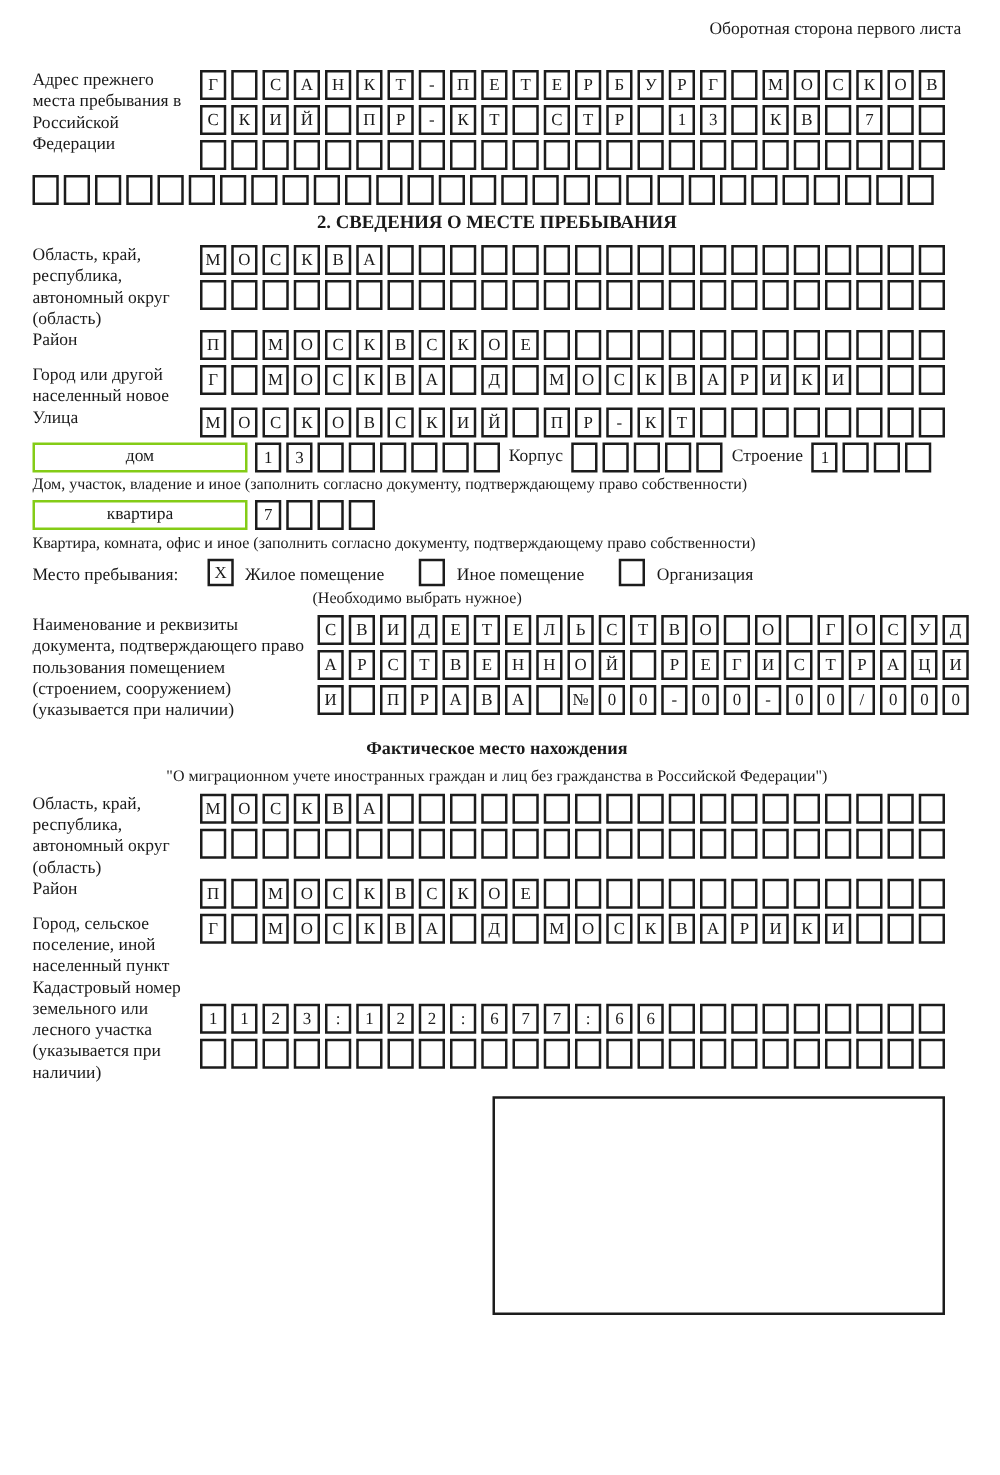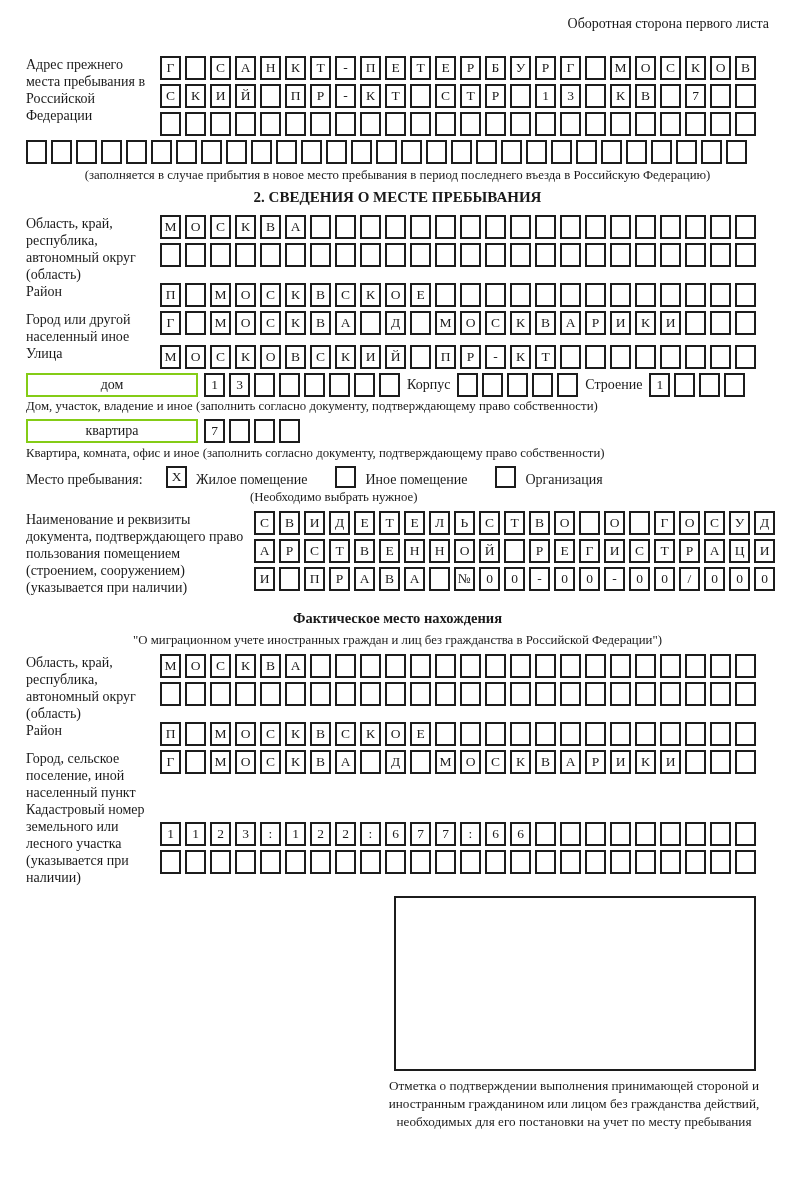--- a/index.html
+++ b/index.html
@@ -159,21 +159,20 @@
       <span class="cell"></span>
       <span class="cell"></span>
       <span class="cell"></span>
       <span class="cell"></span>
       <span class="cell"></span>
       <span class="cell"></span>
       <span class="cell"></span>
       <span class="cell"></span>
       <span class="cell"></span>
     </div>
-  <div class="center-note">(заполняется в случае прибытия в новое место пребывания в период последнего въезда в Российскую Федерацию)</div>
 
   <div class="section-title">2. СВЕДЕНИЯ О МЕСТЕ ПРЕБЫВАНИЯ</div>
 
   <div class="flex-row">
     <div class="label w134">Область, край, республика, автономный округ (область)</div>
     <div class="rows">
       <div class="cellrow">
           <span class="cell">М</span>
           <span class="cell">О</span>
           <span class="cell">С</span>
@@ -252,21 +251,21 @@
         <span class="cell"></span>
         <span class="cell"></span>
         <span class="cell"></span>
         <span class="cell"></span>
         <span class="cell"></span>
         <span class="cell"></span>
       </div>
   </div>
 
   <div class="flex-row">
-    <div class="label w134">Город или другой населенный иное</div>
+    <div class="label w134">Город или другой населенный новое</div>
     <div class="cellrow">
         <span class="cell">Г</span>
         <span class="cell"></span>
         <span class="cell">М</span>
         <span class="cell">О</span>
         <span class="cell">С</span>
         <span class="cell">К</span>
         <span class="cell">В</span>
         <span class="cell">А</span>
         <span class="cell"></span>
@@ -618,15 +617,14 @@
           <span class="cell"></span>
           <span class="cell"></span>
           <span class="cell"></span>
           <span class="cell"></span>
           <span class="cell"></span>
         </div>
     </div>
   </div>
 
   <div class="stamp-box"></div>
-  <div class="stamp-caption">Отметка о подтверждении выполнения принимающей стороной и иностранным гражданином или лицом без гражданства действий, необходимых для его постановки на учет по месту пребывания</div>
 
 </div>
 
 </body></html>

